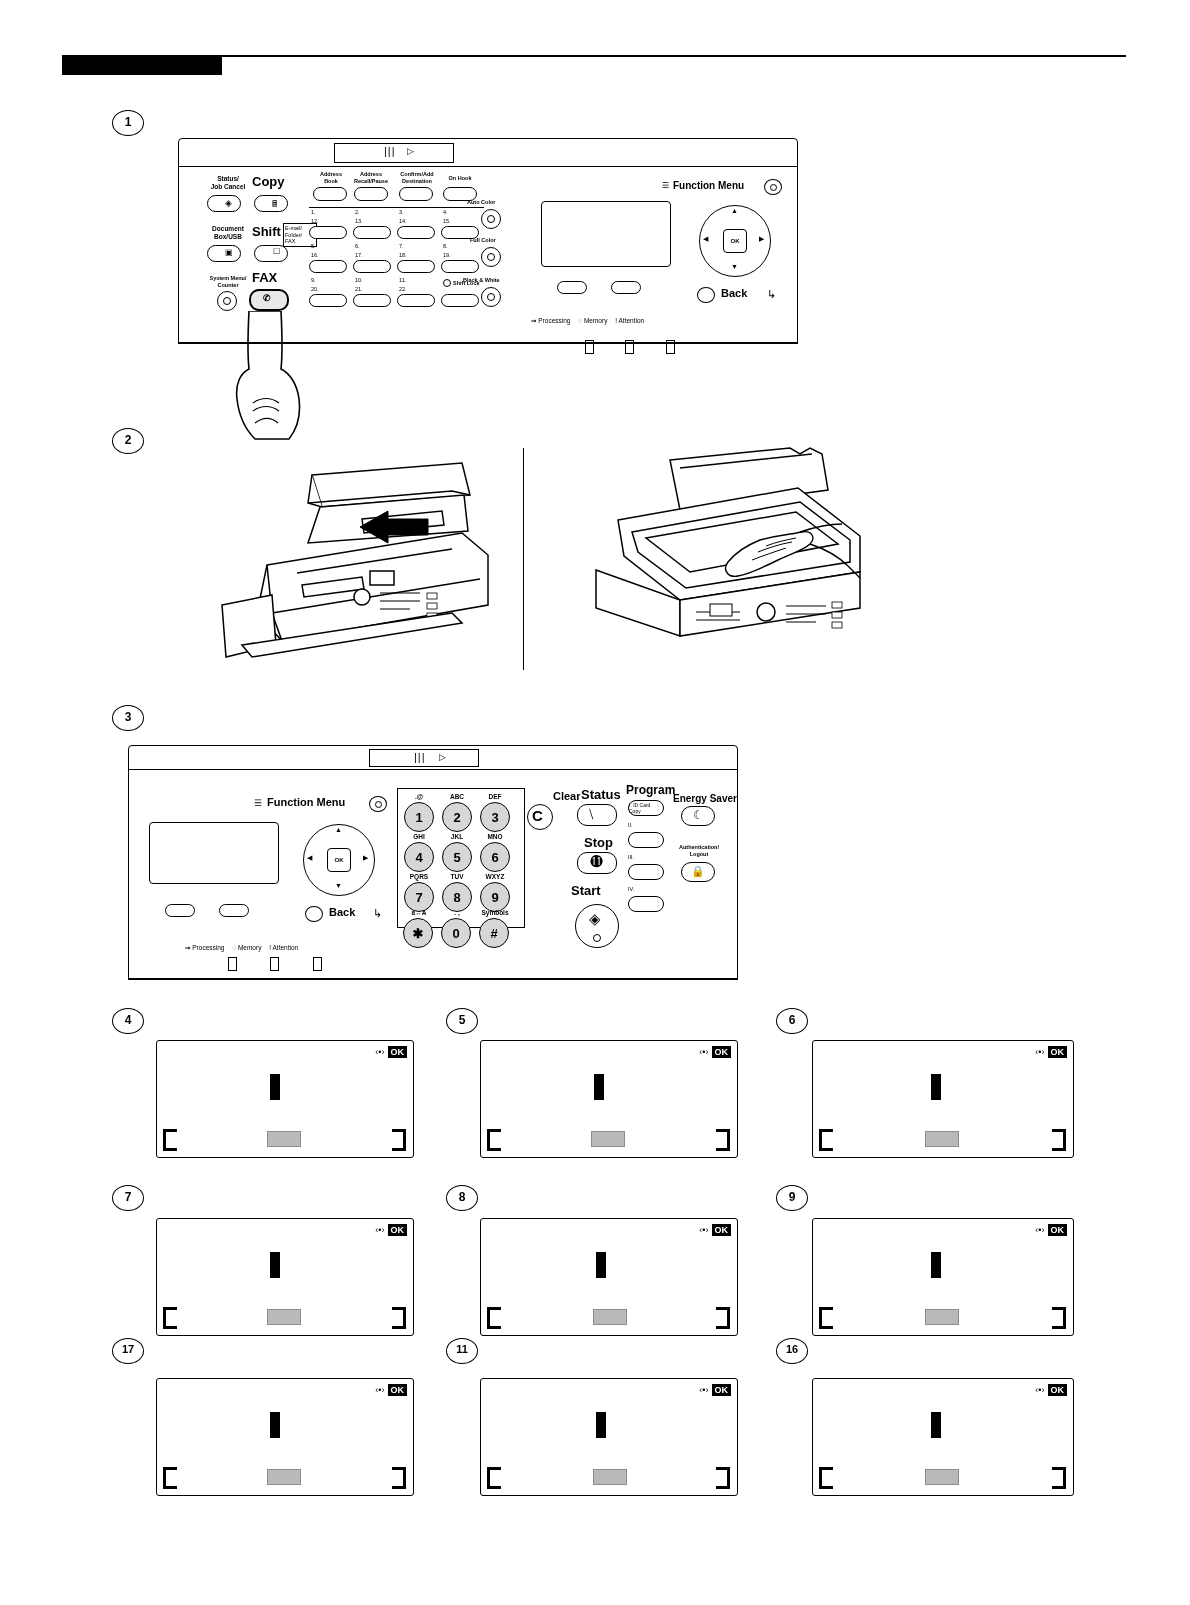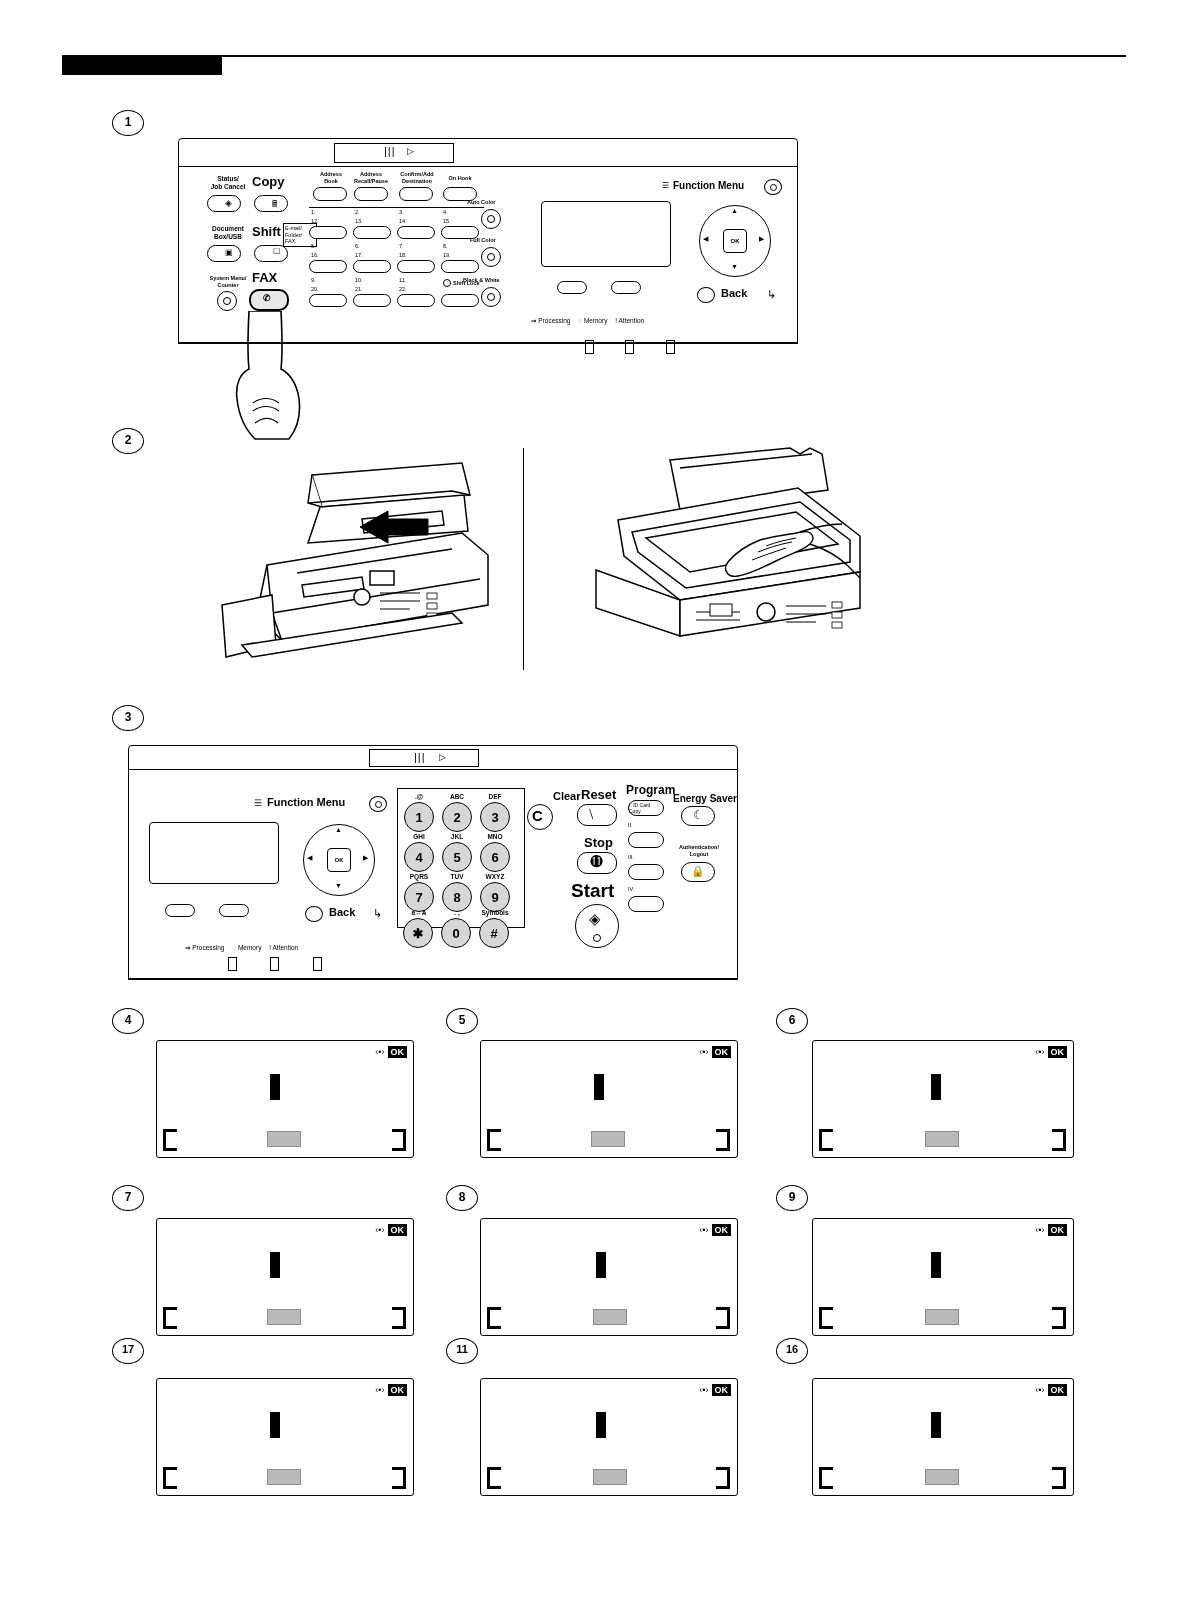--- a/index.html
+++ b/index.html
@@ -423,29 +423,29 @@
 
     </div>
     <div class="kp-key" style="left:274px; top:172px;">✱</div>
     <div class="kp-key" style="left:312px; top:172px;">0</div>
     <div class="kp-key" style="left:350px; top:172px;">#</div>
 
     <div class="lbl" style="left:424px; top:46px; font-size:11px;">Clear</div>
     <div class="keycirc" style="left:398px; top:58px; width:26px; height:26px;"></div>
     <div style="position:absolute; left:403px; top:61px; font-size:15px; font-weight:bold;">C</div>
 
-    <div class="lbl" style="left:452px; top:44px; font-size:13px;">Reset</div>
+    <div class="lbl" style="left:452px; top:44px; font-size:13px;">Status</div>
     <div class="keyoval" style="left:448px; top:58px; width:40px; height:22px;"></div>
     <div style="position:absolute; left:460px; top:60px; font-size:14px;">⧵</div>
 
     <div class="lbl" style="left:455px; top:92px; font-size:13px;">Stop</div>
     <div class="keyoval" style="left:448px; top:106px; width:40px; height:22px;"></div>
     <div style="position:absolute; left:461px; top:108px; font-size:13px;">⓫</div>
 
-    <div class="lbl" style="left:442px; top:140px; font-size:19px;">Start</div>
+    <div class="lbl" style="left:442px; top:140px; font-size:13px;">Start</div>
     <div class="keycirc" style="left:446px; top:158px; width:44px; height:44px;"></div>
     <div style="position:absolute; left:460px; top:164px; font-size:15px;">◈</div>
     <div class="keycirc" style="left:464px; top:188px; width:8px; height:8px;"></div>
 
     <div class="lbl" style="left:497px; top:40px; font-size:12px;">Program</div>
     <div class="prog-key" style="left:499px; top:54px; font-size:5px; display:flex; align-items:center; justify-content:center;">I. ID Card Copy</div>
     <div class="prog-lbl" style="left:499px; top:76px;">II.</div>
     <div class="prog-key" style="left:499px; top:86px;"></div>
     <div class="prog-lbl" style="left:499px; top:108px;">III.</div>
     <div class="prog-key" style="left:499px; top:118px;"></div>

